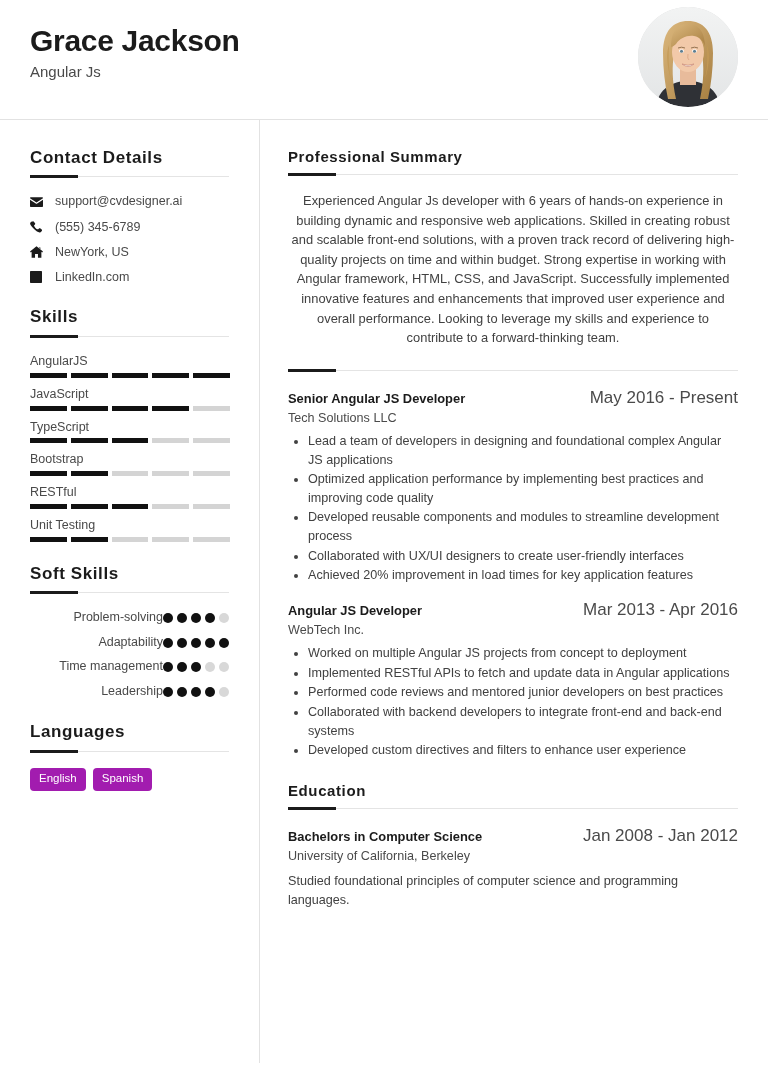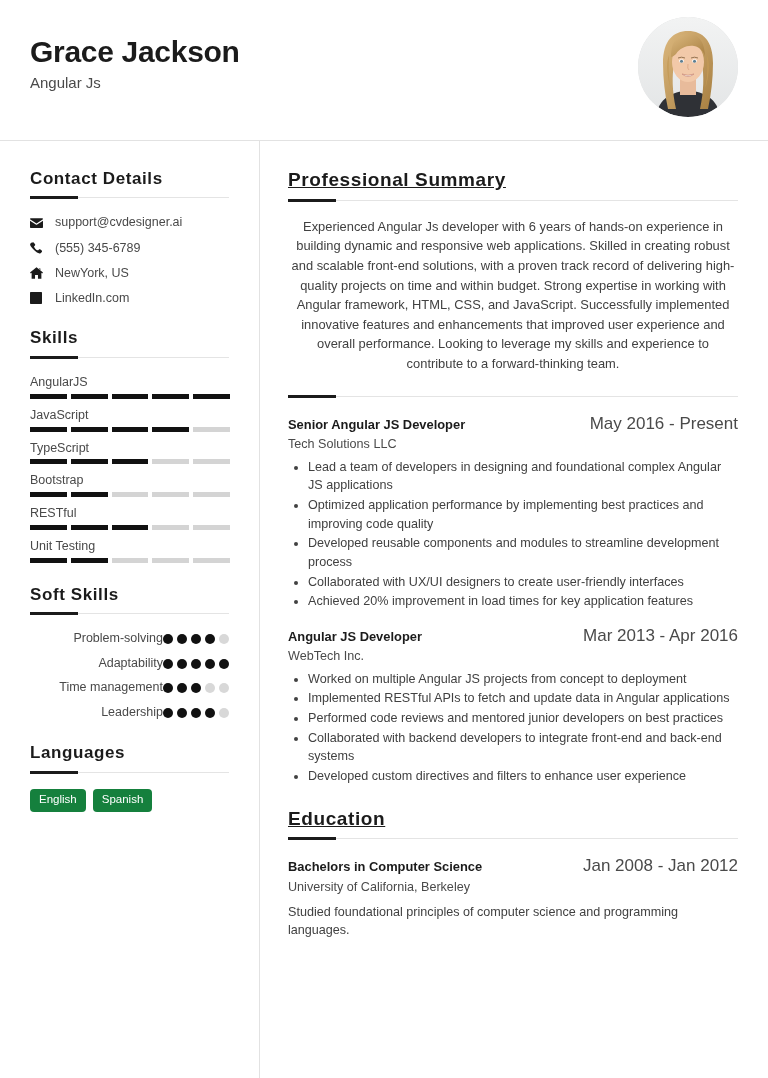--- a/index.html
+++ b/index.html
@@ -12,21 +12,21 @@
     height: 1078px;
     font-family: "Liberation Sans", sans-serif;
     color: #333333;
     overflow: hidden;
     position: relative;
   }
 
   
   .header {
     position: relative;
-    height: 141px;
+    height: 120px;
     box-sizing: border-box;
     border-bottom: 1px solid #e2e2e2;
     padding: 0 30px;
   }
   .header-inner {
     display: flex;
     align-items: center;
     justify-content: space-between;
     height: 100%;
   }
@@ -80,21 +80,21 @@
   
   .section { margin-bottom: 22px; }
   .sec-head {
     font-size: 17px;
     font-weight: bold;
     color: #1b1b1b;
     letter-spacing: 0.6px;
     margin: 0 0 8px 0;
     line-height: 1.2;
   }
-  .sec-head.big { font-size: 19px; text-decoration: underline; }
+  .sec-head.big { font-size: 15px; }
   .sec-rule {
     position: relative;
     height: 1px;
     background: #e4e4e4;
     margin-bottom: 16px;
   }
   .sec-rule::before {
     content: "";
     position: absolute;
     left: 0;
@@ -168,21 +168,21 @@
     width: 10px;
     height: 10px;
     border-radius: 50%;
     background: #d8d8d8;
   }
   .dot.on { background: #111111; }
 
   
   .lang-tags { display: flex; flex-wrap: wrap; gap: 7px; }
   .lang-tag {
-    background: #15803d;
+    background: #a21caf;
     color: #ffffff;
     font-size: 11.5px;
     padding: 4px 9px 5px 9px;
     border-radius: 4px;
     line-height: 1.2;
     white-space: nowrap;
   }
 
   
   .summary {

